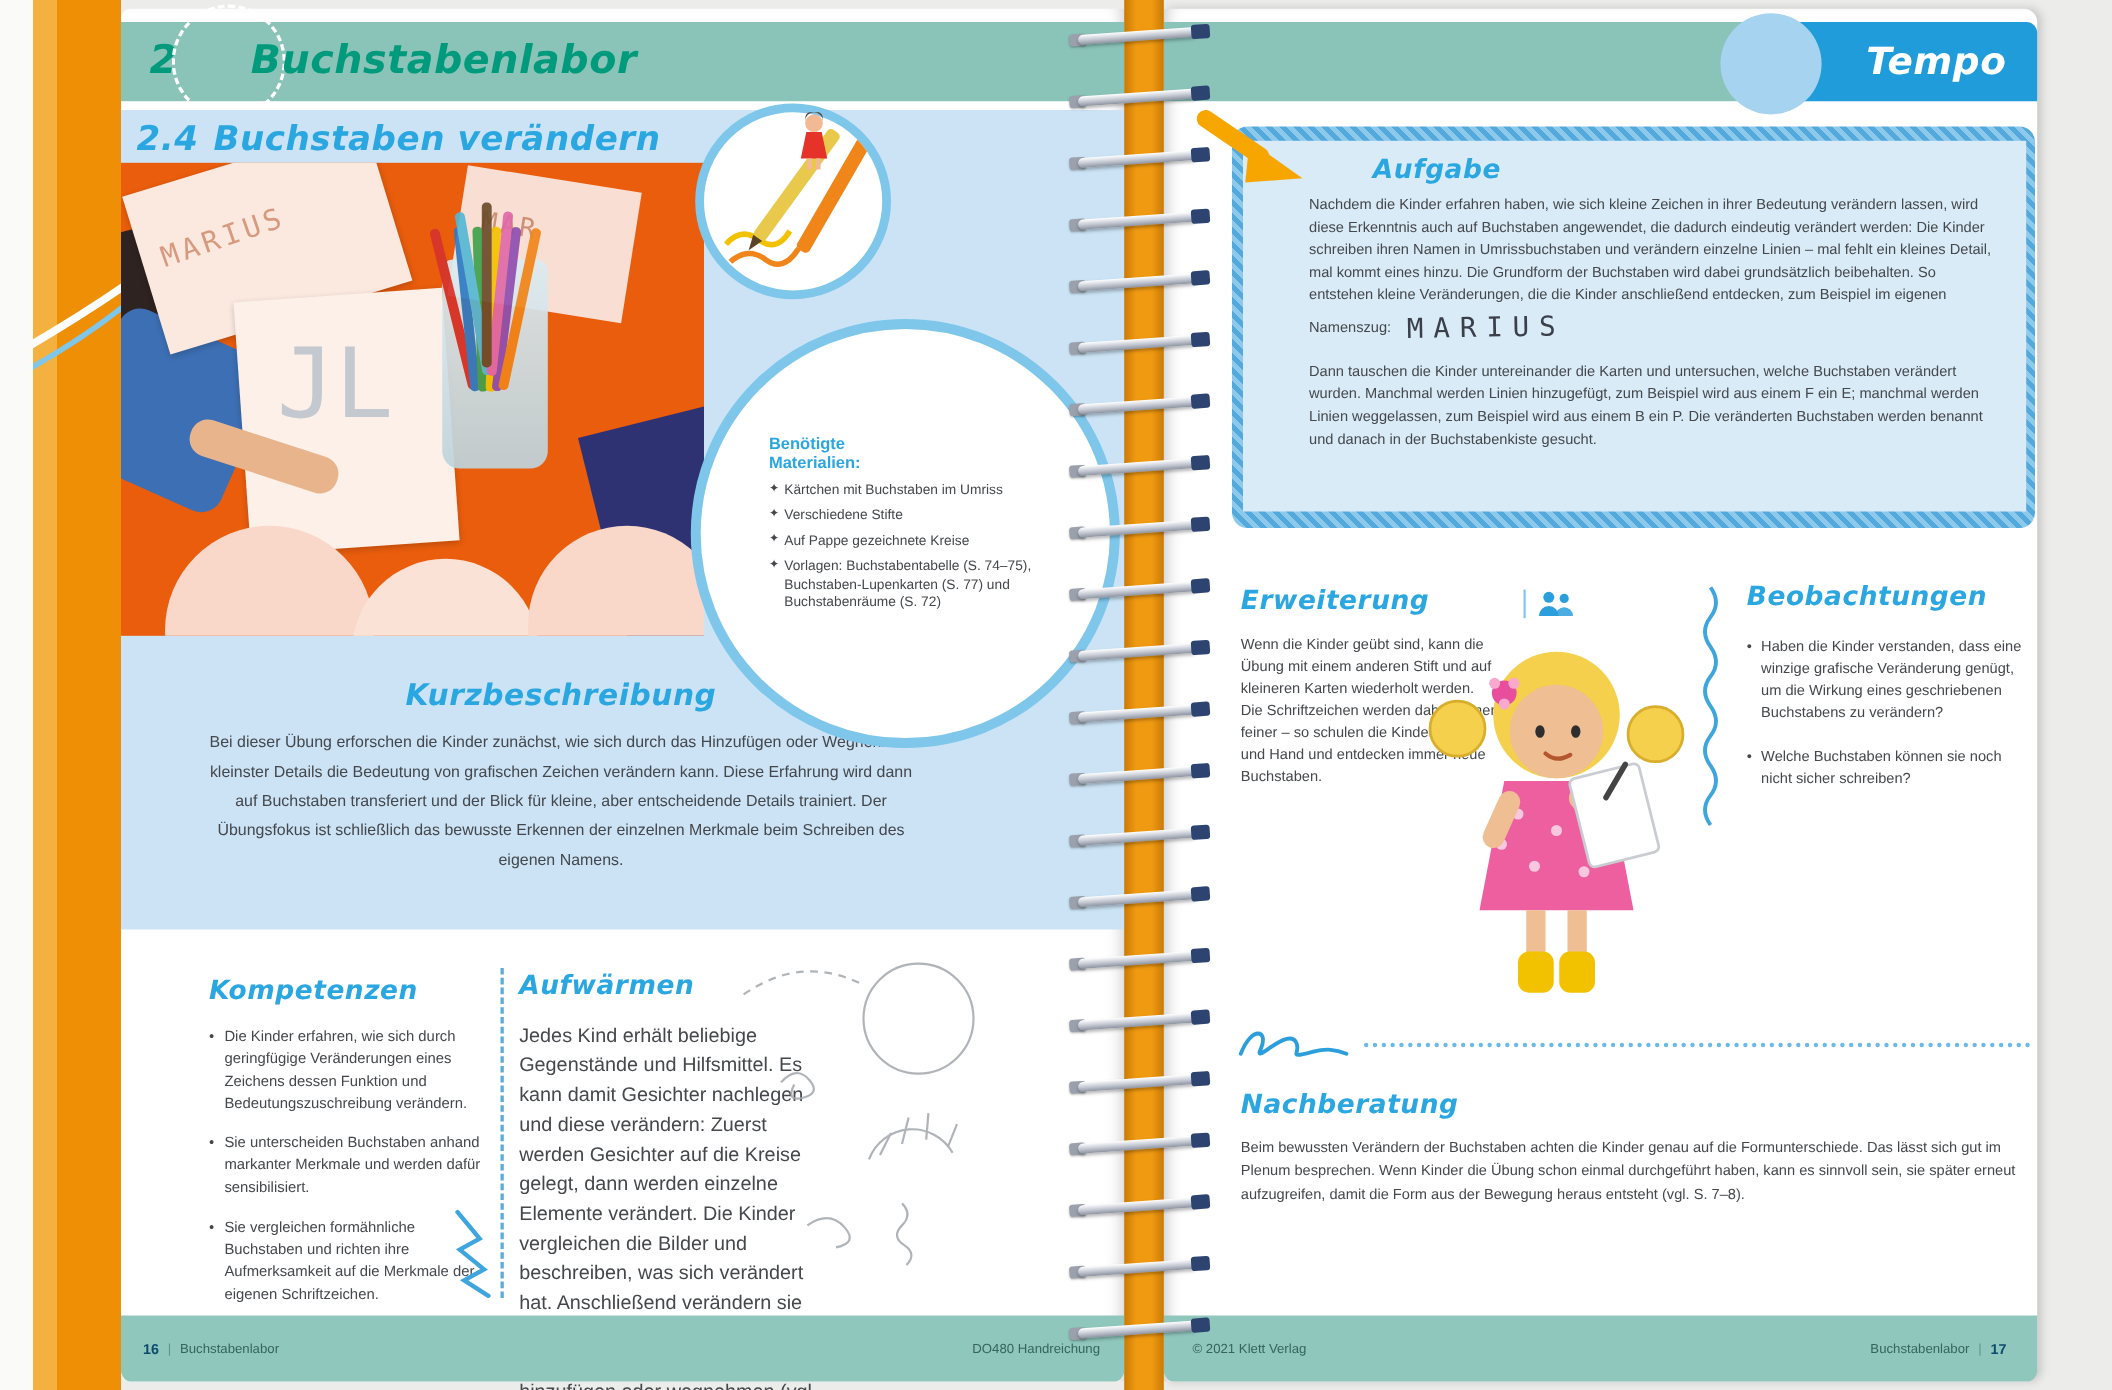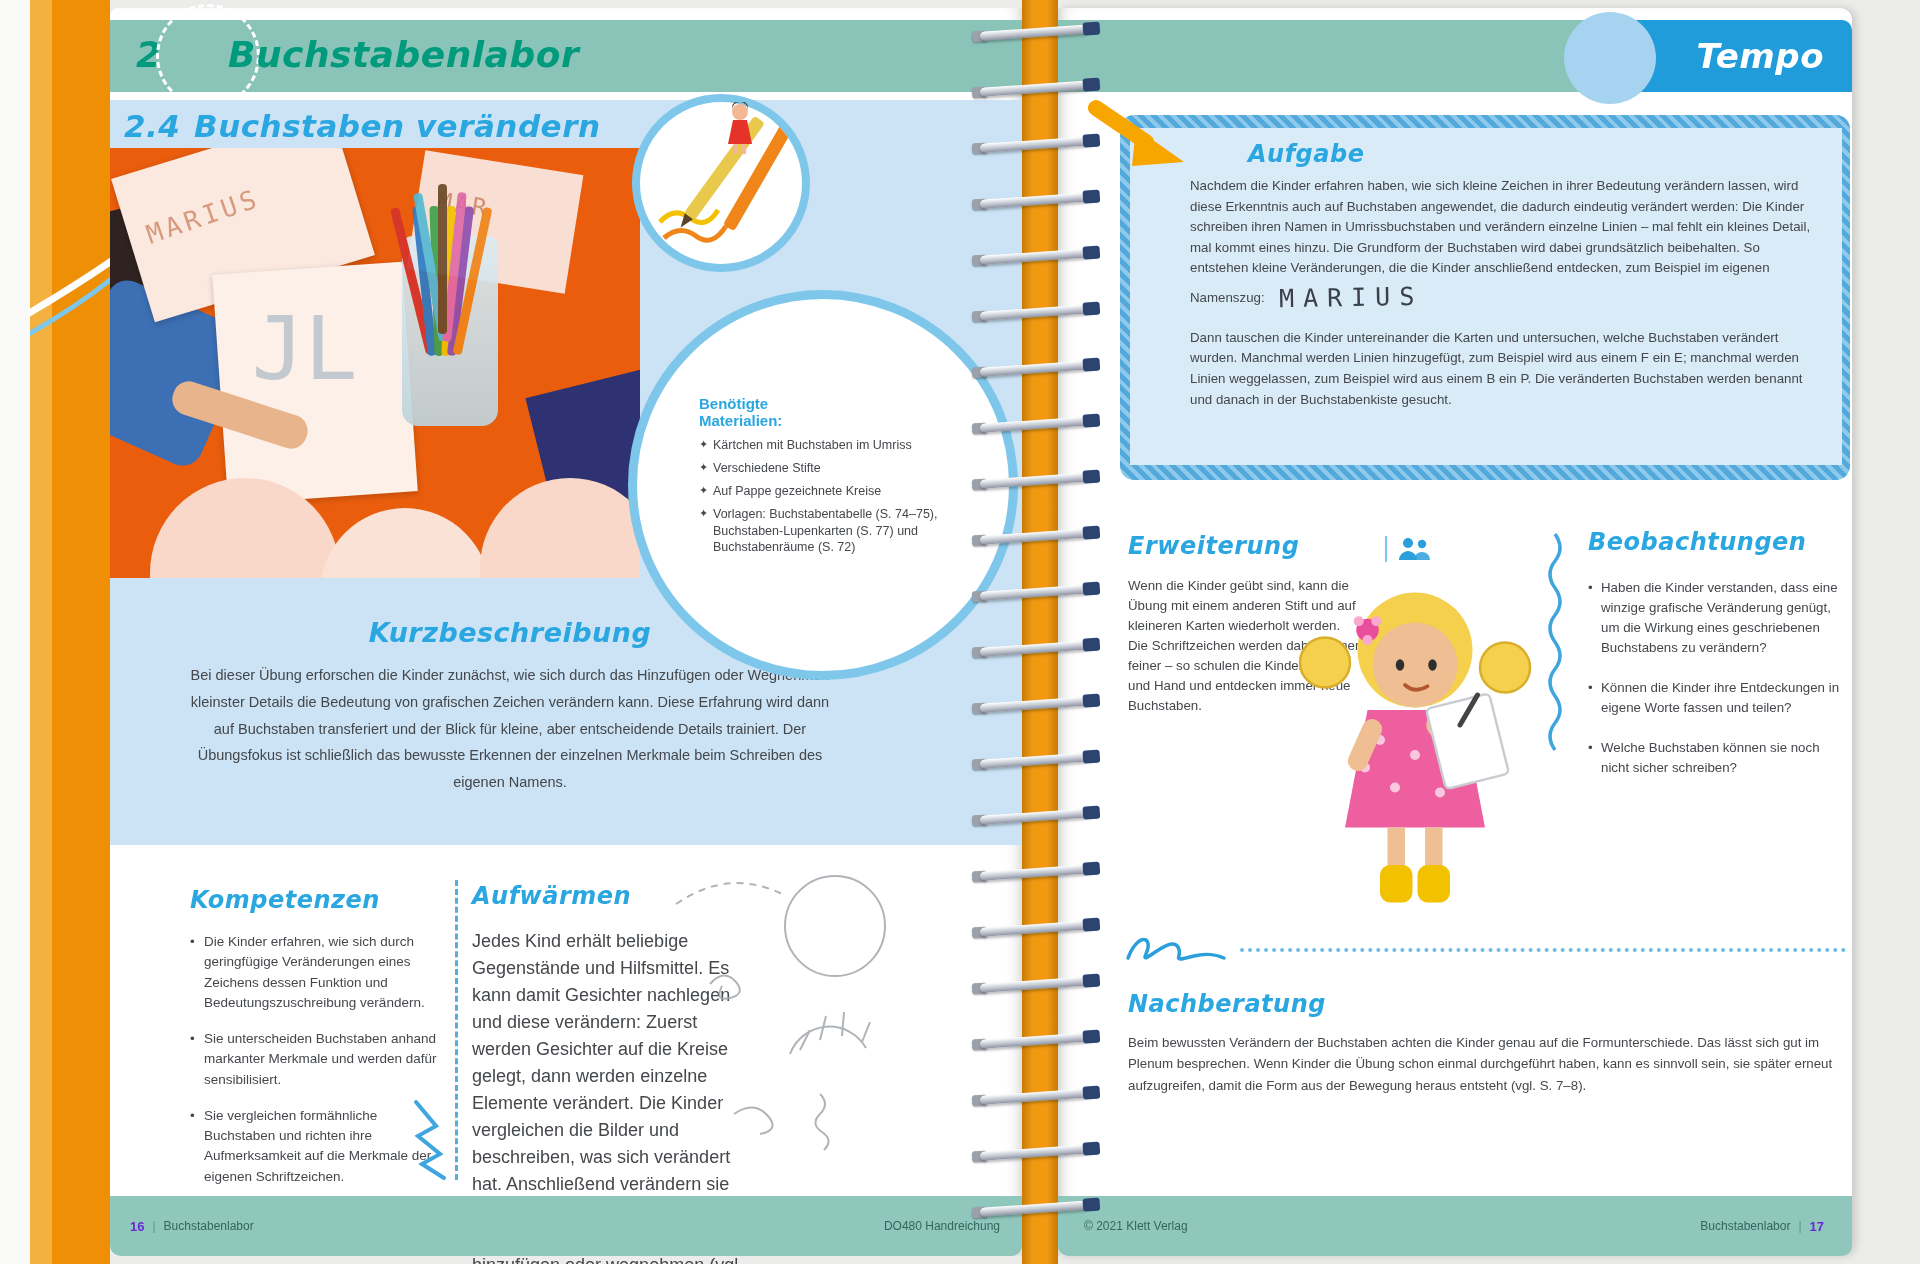--- a/index.html
+++ b/index.html
@@ -93,21 +93,21 @@
   .kompetenzen li{margin-bottom:16px;padding-left:14px;position:relative;}
   .kompetenzen li:before{content:"•";position:absolute;left:0;color:#44474B;}
   .divider-dashed{position:absolute;left:345px;top:872px;height:300px;border-left:3px dashed #58ACDE;}
   .aufwaermen{position:absolute;left:362px;top:874px;width:272px;}
   .aufwaermen p{margin:0;font-size:18px;line-height:1.5;color:#44474B;}
   .doodles{position:absolute;left:560px;top:856px;}
   .zigzag-s{position:absolute;left:300px;top:1084px;}
   
   .pfoot{position:absolute;left:0;right:0;top:1188px;height:60px;background:#8FC7BD;
     display:flex;align-items:center;font-size:12px;color:#35655C;border-radius:0 0 10px 10px;}
-  .pfoot .pnum{font-weight:700;font-size:13px;color:#6d28d9;}
+  .pfoot .pnum{font-weight:700;font-size:13px;color:#0c4a6e;}
   .pfoot .fdiv{margin:0 8px;color:#5E958B;}
   .pfoot .fpush{margin-left:auto;}
   .pf-l{padding:0 22px 0 20px;}
   .pf-r{padding:0 28px 0 26px;}
   
   .arrow-aufgabe{position:absolute;left:28px;top:92px;z-index:6;}
   .aufgabe-box{position:absolute;left:62px;top:107px;width:730px;height:365px;
     background:repeating-linear-gradient(45deg,#54A9DC 0 5px,#8CC9EB 5px 9px);border-radius:14px;}
   .aufgabe-inner{position:absolute;left:10px;right:8px;top:13px;bottom:15px;background:#D9EBF7;}
   .aufgabe-inner h3{font-size:24px;color:#2AA6E0;margin:12px 0 8px 118px;}
@@ -339,21 +339,20 @@
     </svg>
 
     <svg class="zigzag-v" width="26" height="220">
       <path d="M13,2 q10,14 0,27 q-10,13 0,27 q10,14 0,27 q-10,13 0,27 q10,14 0,27 q-10,13 0,27 q10,14 0,27 q-10,13 0,27" stroke="#3FA5DE" stroke-width="3.5" fill="none"></path>
     </svg>
 
     <div class="beobachtungen">
       <h3 class="hw">Beobachtungen</h3>
       <ul>
         <li>Haben die Kinder verstanden, dass eine winzige grafische Veränderung genügt, um die Wirkung eines geschriebenen Buchstabens zu verändern?</li>
-        <li>Können die Kinder ihre Entdeckungen in eigene Worte fassen und teilen?</li>
         <li>Welche Buchstaben können sie noch nicht sicher schreiben?</li>
       </ul>
     </div>
 
     <div class="scribble-row">
       <svg width="110" height="46">
         <path d="M6,34 c10,-26 26,-22 18,-4 c-7,15 24,-20 32,-7 c6,10 -10,16 16,9 c12,-3 20,-2 30,2" stroke="#2B9FDC" stroke-width="3.5" fill="none" stroke-linecap="round"></path>
       </svg>
       <div class="dotline"></div>
     </div>

